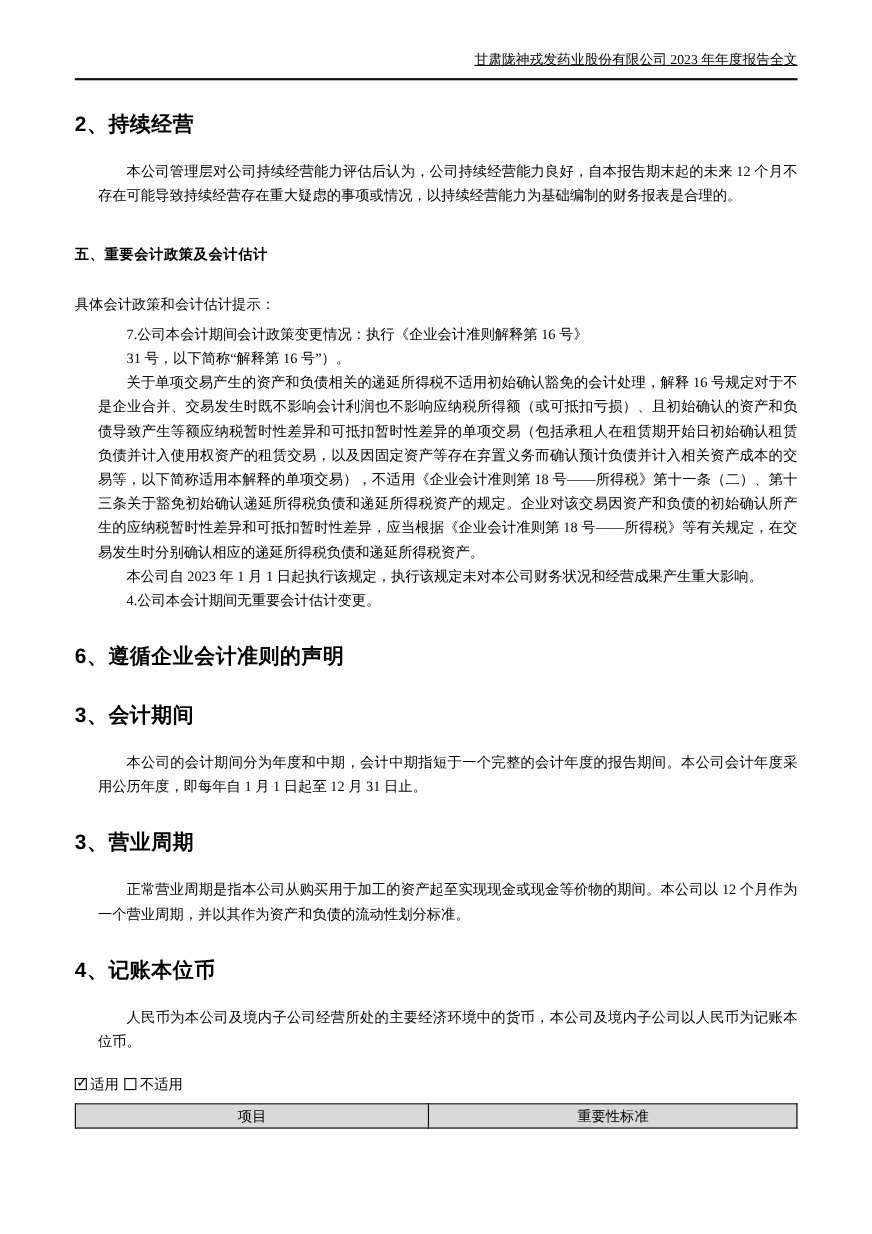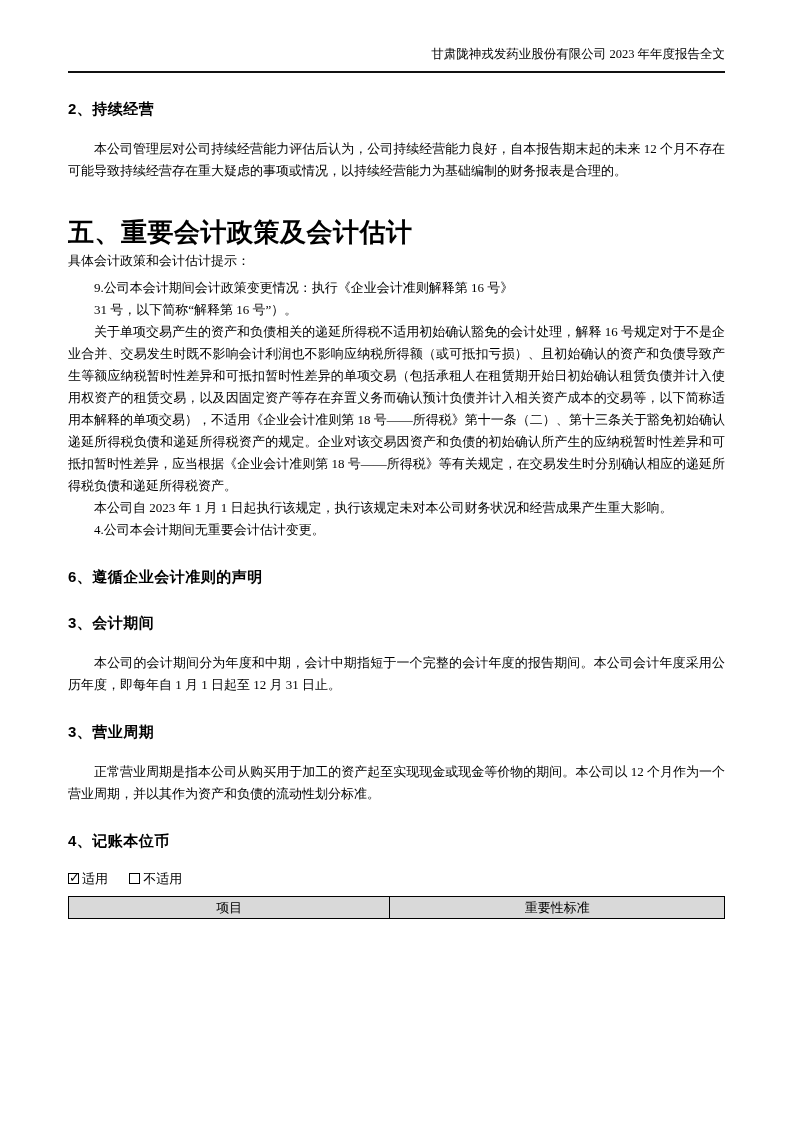--- a/index.html
+++ b/index.html
@@ -19,44 +19,45 @@
     width: 793px;
     height: 1122px;
     padding: 46px 68px 0 68px;
   }
   .doc-header {
     text-align: right;
     font-size: 12.5px;
     line-height: 16px;
     padding-bottom: 9px;
     border-bottom: 2px solid #111111;
+    text-decoration: underline;
   }
   .h-lvl2 {
     font-family: "Liberation Sans", "DejaVu Sans", sans-serif;
     font-weight: bold;
-    font-size: 15px;
+    font-size: 19px;
     letter-spacing: 0.5px;
     margin: 27px 0 0 0;
   }
   .h-major {
     font-family: Liberation Sans, sans-serif;
     font-weight: bold;
-    font-size: 26px;
+    font-size: 13px;
     letter-spacing: 0.5px;
     margin: 33px 0 0 0;
   }
   .body-p {
     font-size: 13px;
     line-height: 22px;
     text-align: justify;
     margin: 0;
   }
-  .ind { text-indent: 2em; }
+  .ind { text-indent: 2em; margin-left: 21px; }
   .mt-para { margin-top: 19px; }
-  .mt-intro { }
+  .mt-intro { margin-top: 26px; }
   .mt-first { margin-top: 5px; }
   .applicability {
     margin-top: 19px;
     font-size: 13px;
     line-height: 18px;
   }
   .cb {
     display: inline-block;
     box-sizing: border-box;
     width: 11px;
@@ -68,21 +69,21 @@
   }
   .cb.checked::after {
     content: "\2713";
     position: absolute;
     top: -5px;
     left: 0px;
     font-size: 13px;
     font-weight: bold;
     font-family: "DejaVu Sans", sans-serif;
   }
-  .cb-group { margin-right: 18px; }
+  .cb-group { margin-right: 2px; }
   table.materiality {
     width: 100%;
     border-collapse: collapse;
     margin-top: 8px;
     font-size: 13px;
   }
   table.materiality th,
   table.materiality td {
     border: 1px solid #000000;
     padding: 2px 6px;
@@ -105,21 +106,21 @@
   </div>
 
   <h2 class="h-lvl2">2、持续经营</h2>
 
   <p class="body-p ind mt-para">本公司管理层对公司持续经营能力评估后认为，公司持续经营能力良好，自本报告期末起的未来 12 个月不存在可能导致持续经营存在重大疑虑的事项或情况，以持续经营能力为基础编制的财务报表是合理的。</p>
 
   <h1 class="h-major">五、重要会计政策及会计估计</h1>
 
   <p class="body-p mt-intro">具体会计政策和会计估计提示：</p>
 
-  <p class="body-p ind mt-first">9.公司本会计期间会计政策变更情况：执行《企业会计准则解释第 16 号》</p>
+  <p class="body-p ind mt-first">7.公司本会计期间会计政策变更情况：执行《企业会计准则解释第 16 号》</p>
 
 
   <p class="body-p ind">31 号，以下简称“解释第 16 号”）。</p>
 
   <p class="body-p ind">关于单项交易产生的资产和负债相关的递延所得税不适用初始确认豁免的会计处理，解释 16 号规定对于不是企业合并、交易发生时既不影响会计利润也不影响应纳税所得额（或可抵扣亏损）、且初始确认的资产和负债导致产生等额应纳税暂时性差异和可抵扣暂时性差异的单项交易（包括承租人在租赁期开始日初始确认租赁负债并计入使用权资产的租赁交易，以及因固定资产等存在弃置义务而确认预计负债并计入相关资产成本的交易等，以下简称适用本解释的单项交易），不适用《企业会计准则第 18 号——所得税》第十一条（二）、第十三条关于豁免初始确认递延所得税负债和递延所得税资产的规定。企业对该交易因资产和负债的初始确认所产生的应纳税暂时性差异和可抵扣暂时性差异，应当根据《企业会计准则第 18 号——所得税》等有关规定，在交易发生时分别确认相应的递延所得税负债和递延所得税资产。</p>
 
   <p class="body-p ind">本公司自 2023 年 1 月 1 日起执行该规定，执行该规定未对本公司财务状况和经营成果产生重大影响。</p>
 
   <p class="body-p ind">4.公司本会计期间无重要会计估计变更。</p>
 
@@ -129,20 +130,21 @@
   <h2 class="h-lvl2">3、会计期间</h2>
 
   <p class="body-p ind mt-para">本公司的会计期间分为年度和中期，会计中期指短于一个完整的会计年度的报告期间。本公司会计年度采用公历年度，即每年自 1 月 1 日起至 12 月 31 日止。</p>
 
   <h2 class="h-lvl2">3、营业周期</h2>
 
   <p class="body-p ind mt-para">正常营业周期是指本公司从购买用于加工的资产起至实现现金或现金等价物的期间。本公司以 12 个月作为一个营业周期，并以其作为资产和负债的流动性划分标准。</p>
 
   <h2 class="h-lvl2">4、记账本位币</h2>
 
+  <p class="body-p ind mt-para">人民币为本公司及境内子公司经营所处的主要经济环境中的货币，本公司及境内子公司以人民币为记账本位币。</p>
 
 
   <div class="applicability">
     <span class="cb-group">
       <span class="cb checked"></span><span>适用</span>
     </span>
     <span>
       <span class="cb"></span><span>不适用</span>
     </span>
   </div>

